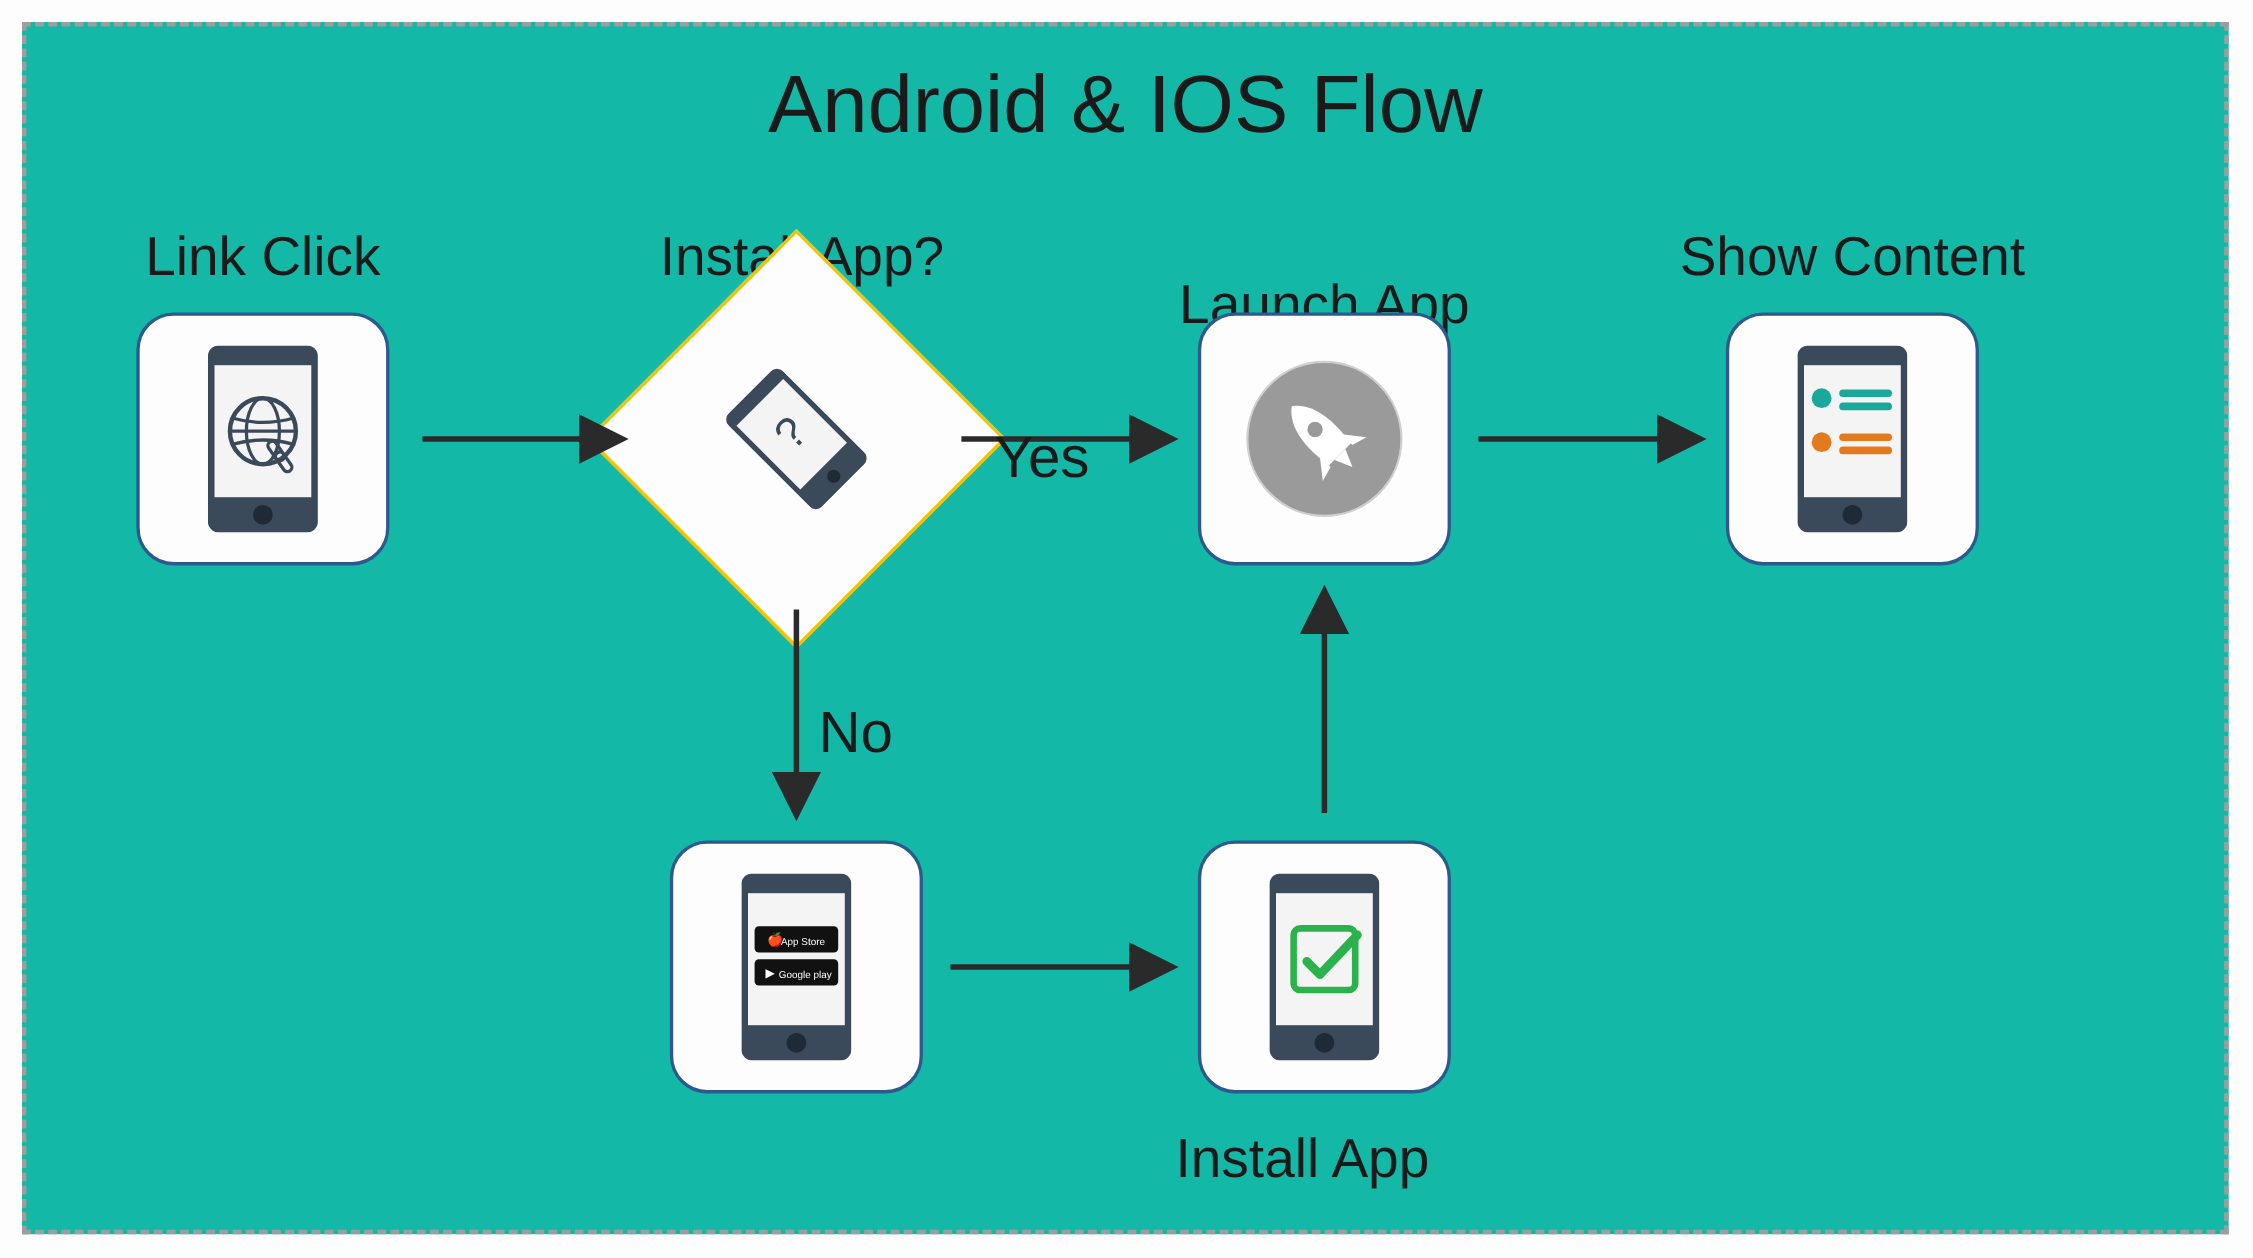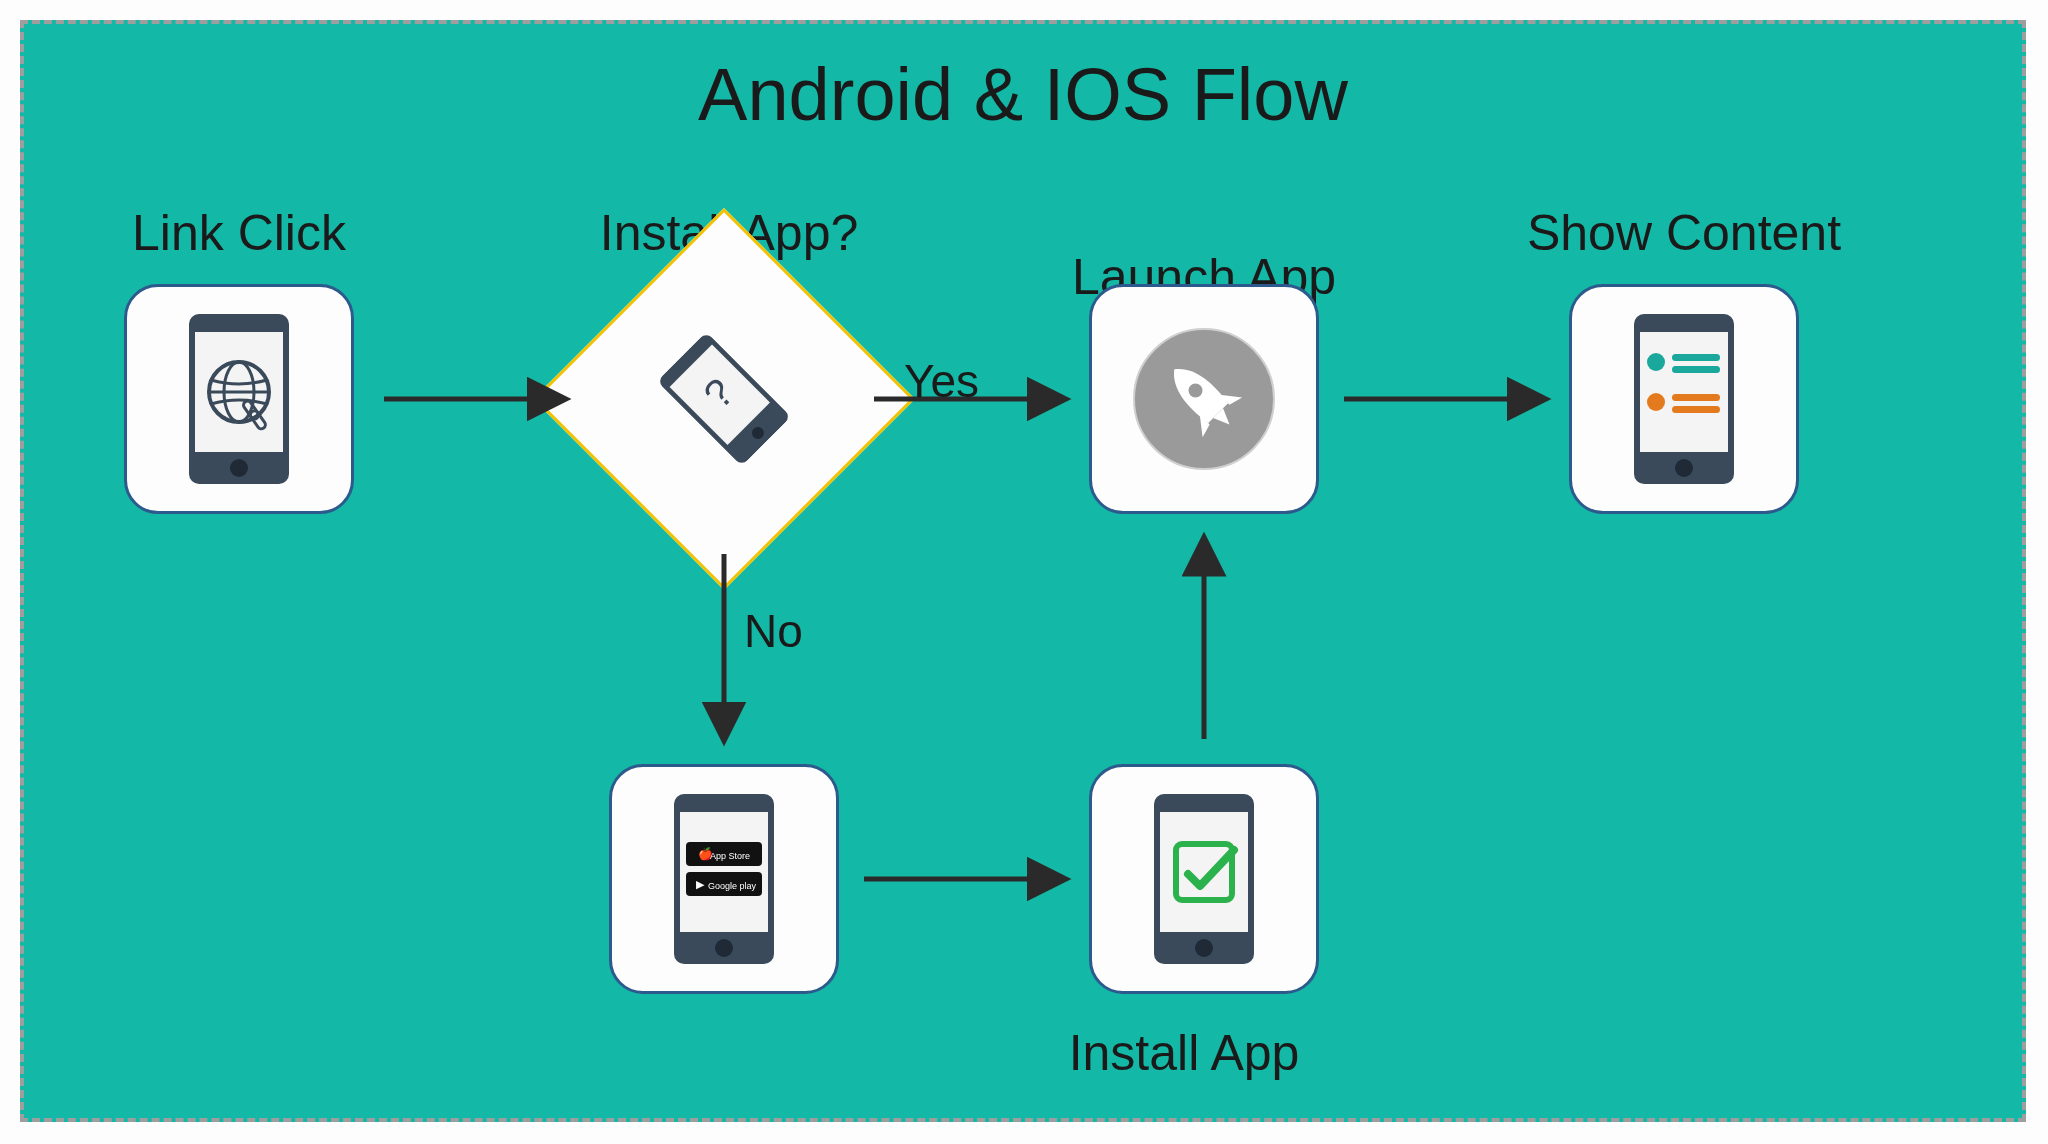--- a/index.html
+++ b/index.html
@@ -66,21 +66,22 @@
     display: flex;
     align-items: center;
     justify-content: center;
   }
   svg.arrow {
     position: absolute;
     overflow: visible;
   }
   .edge-label {
     position: absolute;
-    font-size: 46px;
+    font-size: 53px;
+    margin-top: 32px;
   }
   
   svg.phone .body { fill:#3b4a5a; }
   svg.phone .screen { fill:#f4f4f4; }
   svg.phone .btn { fill:#1f2a36; }
 </style>
 </head>
 <body>
 
 <div class="frame">

